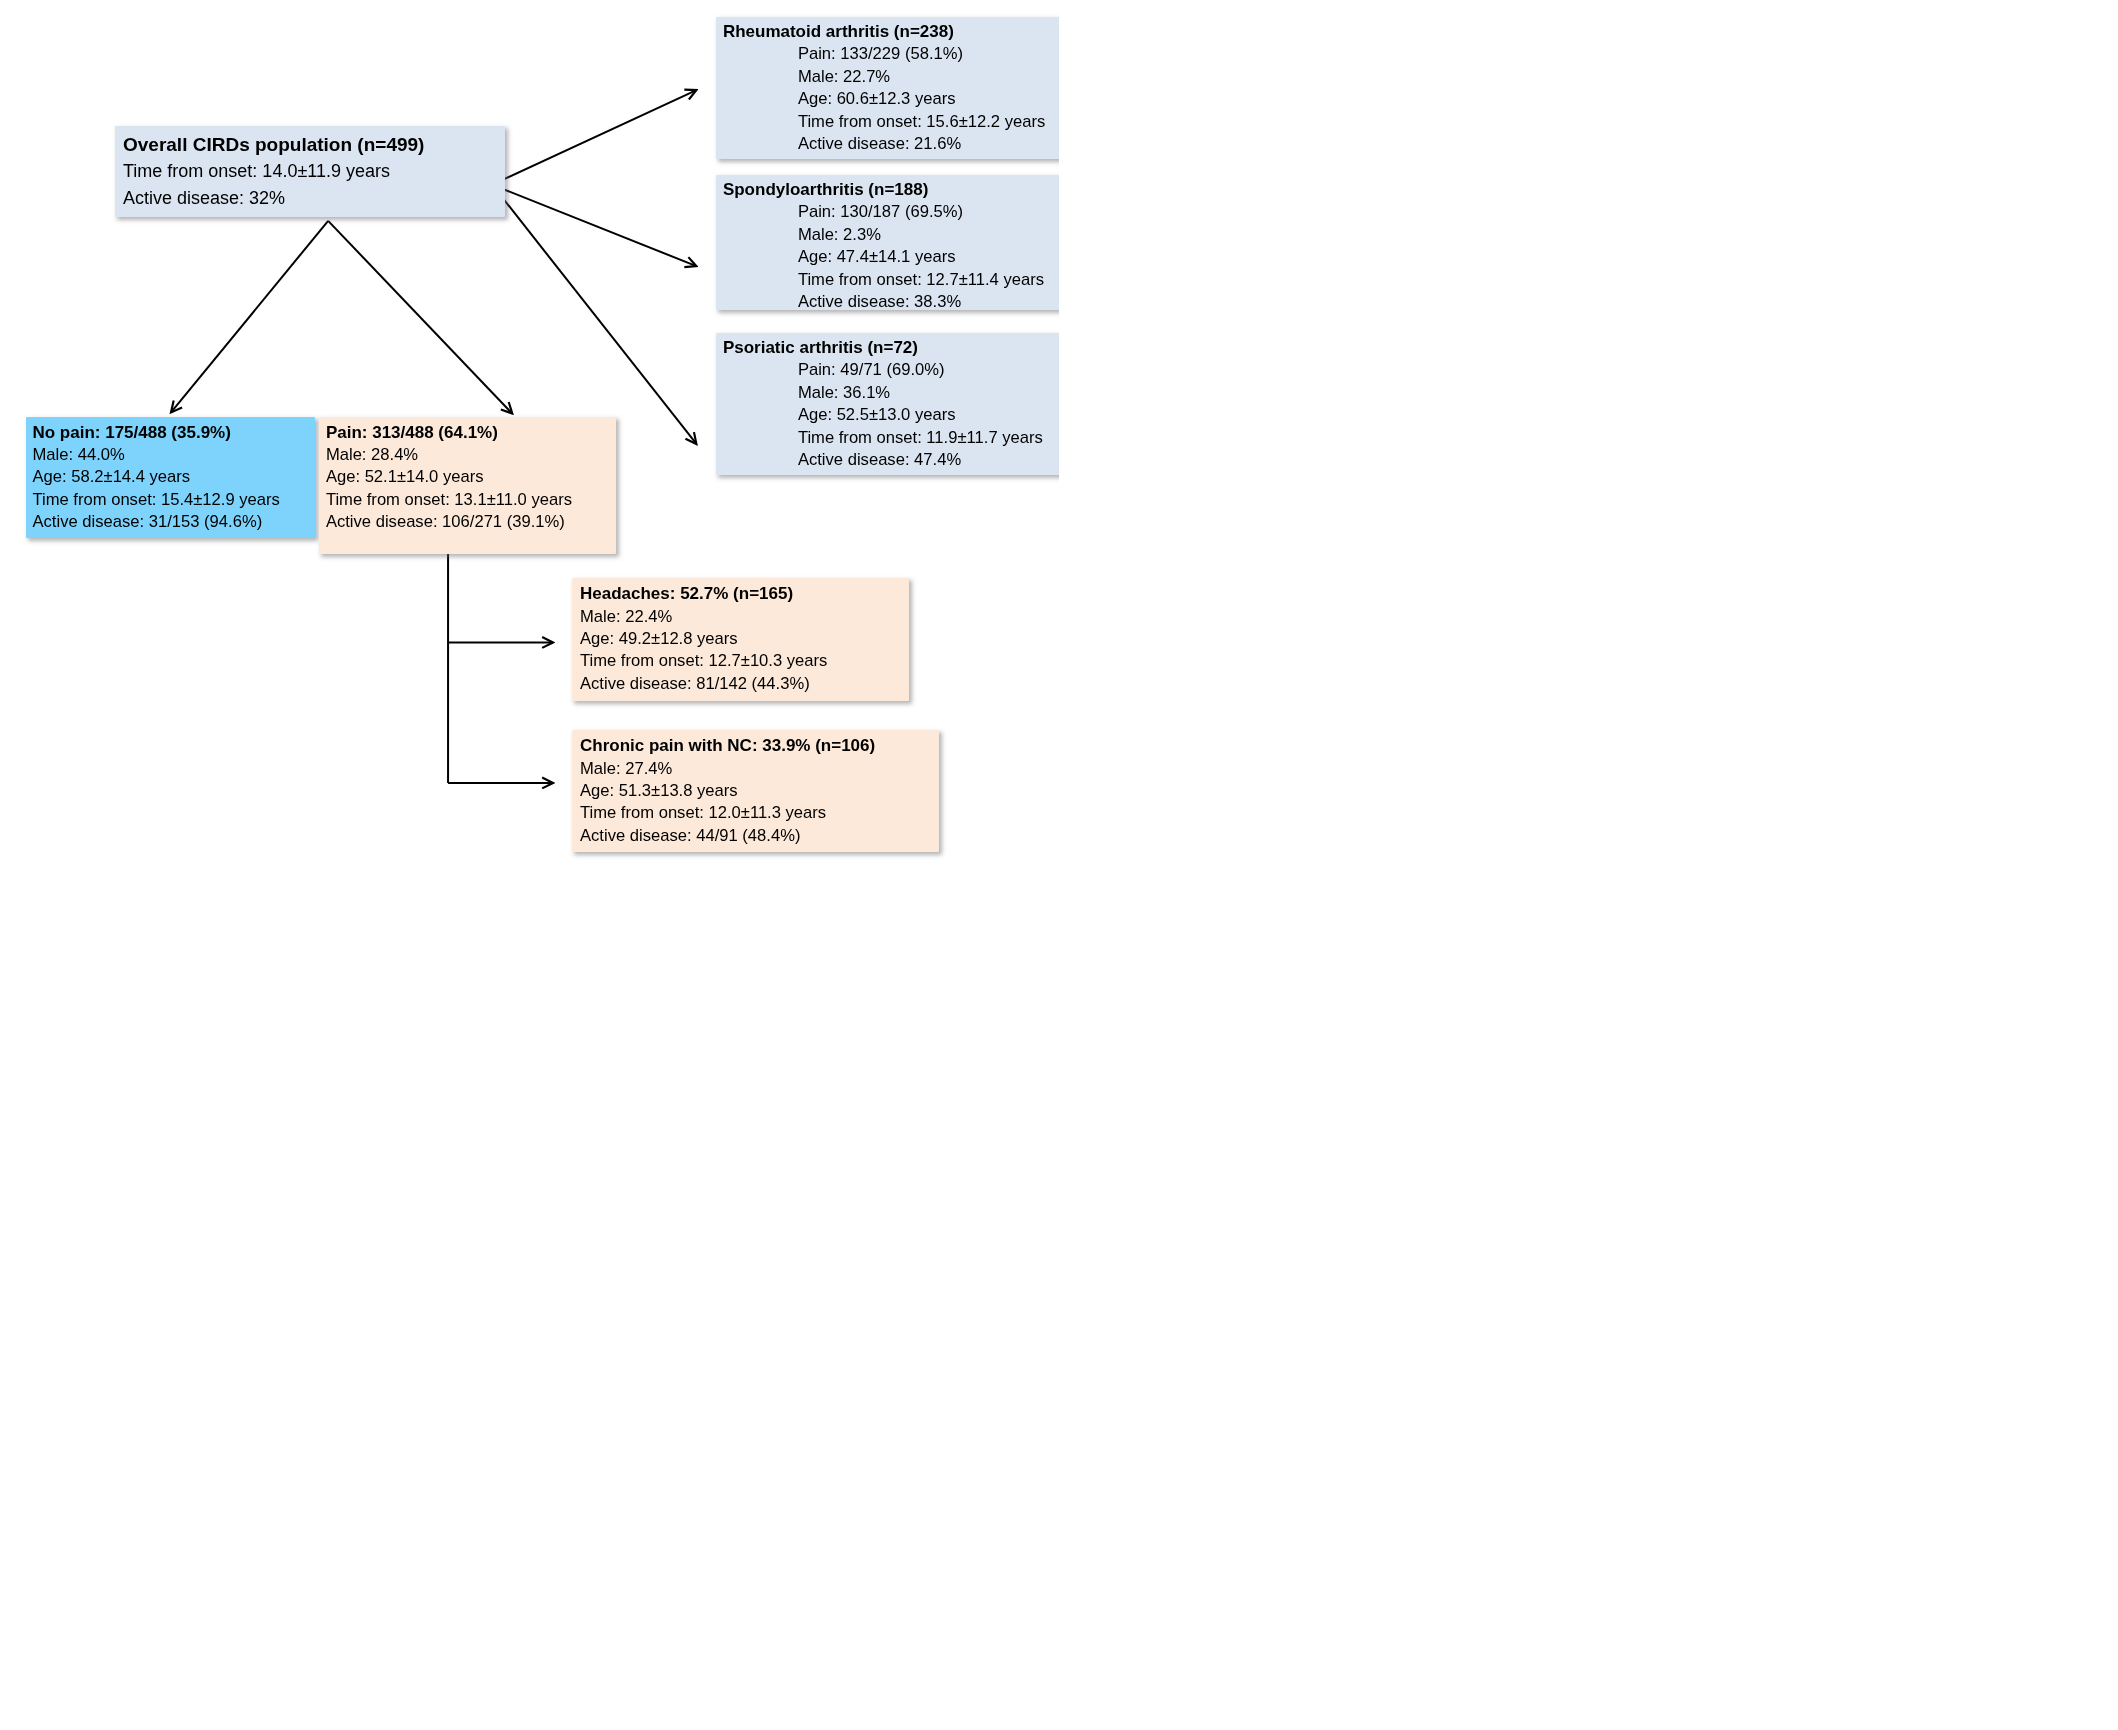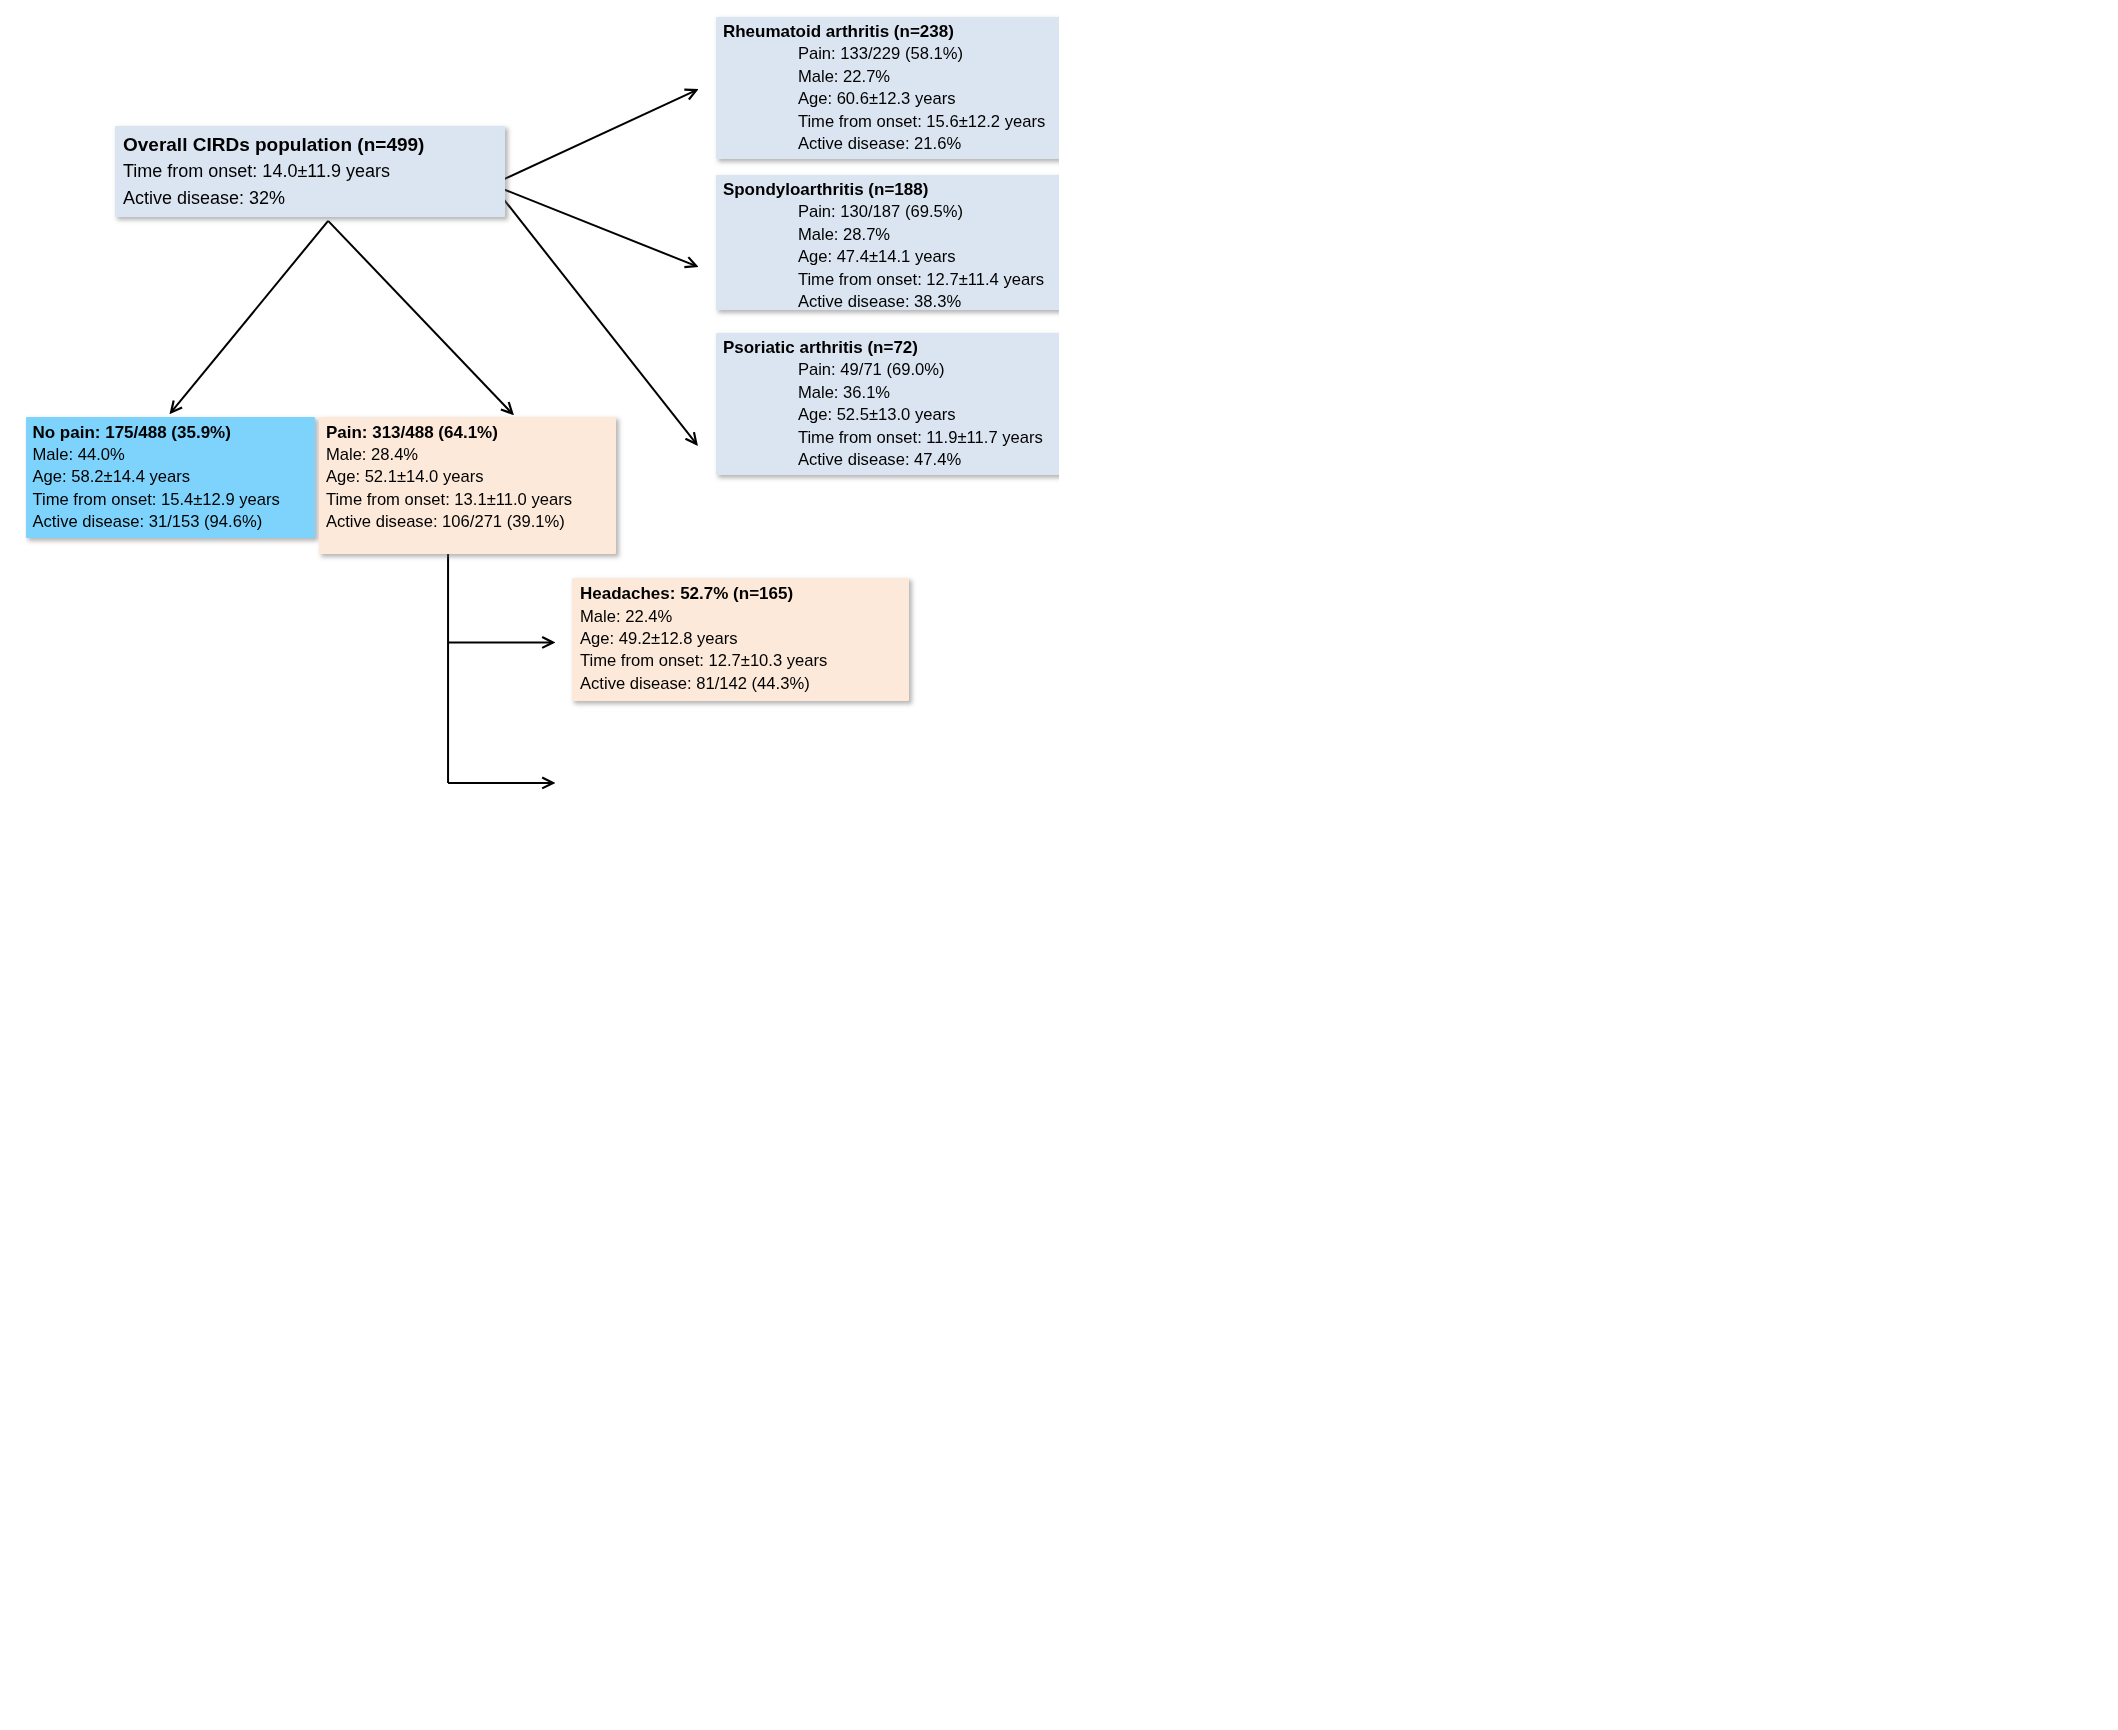--- a/index.html
+++ b/index.html
@@ -93,21 +93,21 @@
     <div class="line">Pain: 133/229 (58.1%)</div>
     <div class="line">Male: 22.7%</div>
     <div class="line">Age: 60.6±12.3 years</div>
     <div class="line">Time from onset: 15.6±12.2 years</div>
     <div class="line">Active disease: 21.6%</div>
   </div>
 
   <div class="box blue disease-box" id="box-spondylo">
     <div class="title">Spondyloarthritis (n=188)</div>
     <div class="line">Pain: 130/187 (69.5%)</div>
-    <div class="line">Male: 28.7%</div>
+    <div class="line">Male: 2.3%</div>
     <div class="line">Age: 47.4±14.1 years</div>
     <div class="line">Time from onset: 12.7±11.4 years</div>
     <div class="line">Active disease: 38.3%</div>
   </div>
 
   <div class="box blue disease-box" id="box-psoriatic">
     <div class="title">Psoriatic arthritis (n=72)</div>
     <div class="line">Pain: 49/71 (69.0%)</div>
     <div class="line">Male: 36.1%</div>
     <div class="line">Age: 52.5±13.0 years</div>
@@ -132,15 +132,22 @@
   </div>
 
   <div class="box peach" id="box-headaches">
     <div class="title">Headaches: 52.7% (n=165)</div>
     <div class="line">Male: 22.4%</div>
     <div class="line">Age: 49.2±12.8 years</div>
     <div class="line">Time from onset: 12.7±10.3 years</div>
     <div class="line">Active disease: 81/142 (44.3%)</div>
   </div>
 
+  <div class="box peach" id="box-chronic">
+    <div class="title">Chronic pain with NC: 33.9% (n=106)</div>
+    <div class="line">Male: 27.4%</div>
+    <div class="line">Age: 51.3±13.8 years</div>
+    <div class="line">Time from onset: 12.0±11.3 years</div>
+    <div class="line">Active disease: 44/91 (48.4%)</div>
+  </div>
 
 </div>
 
 
 </body></html>

